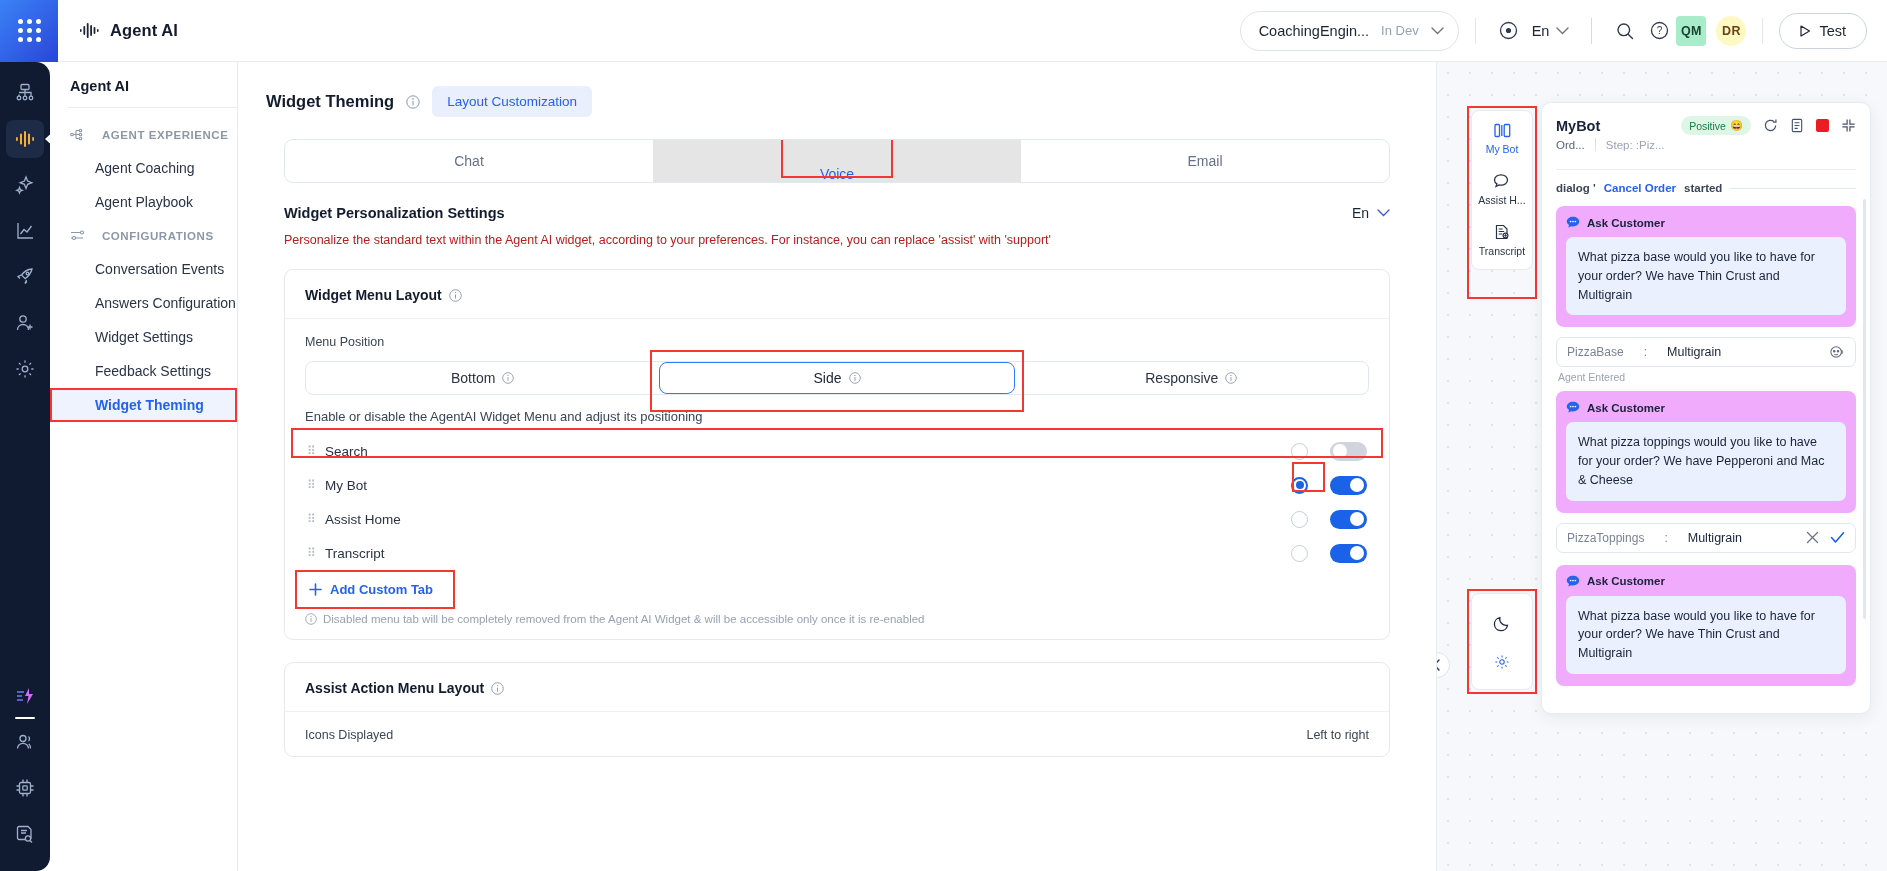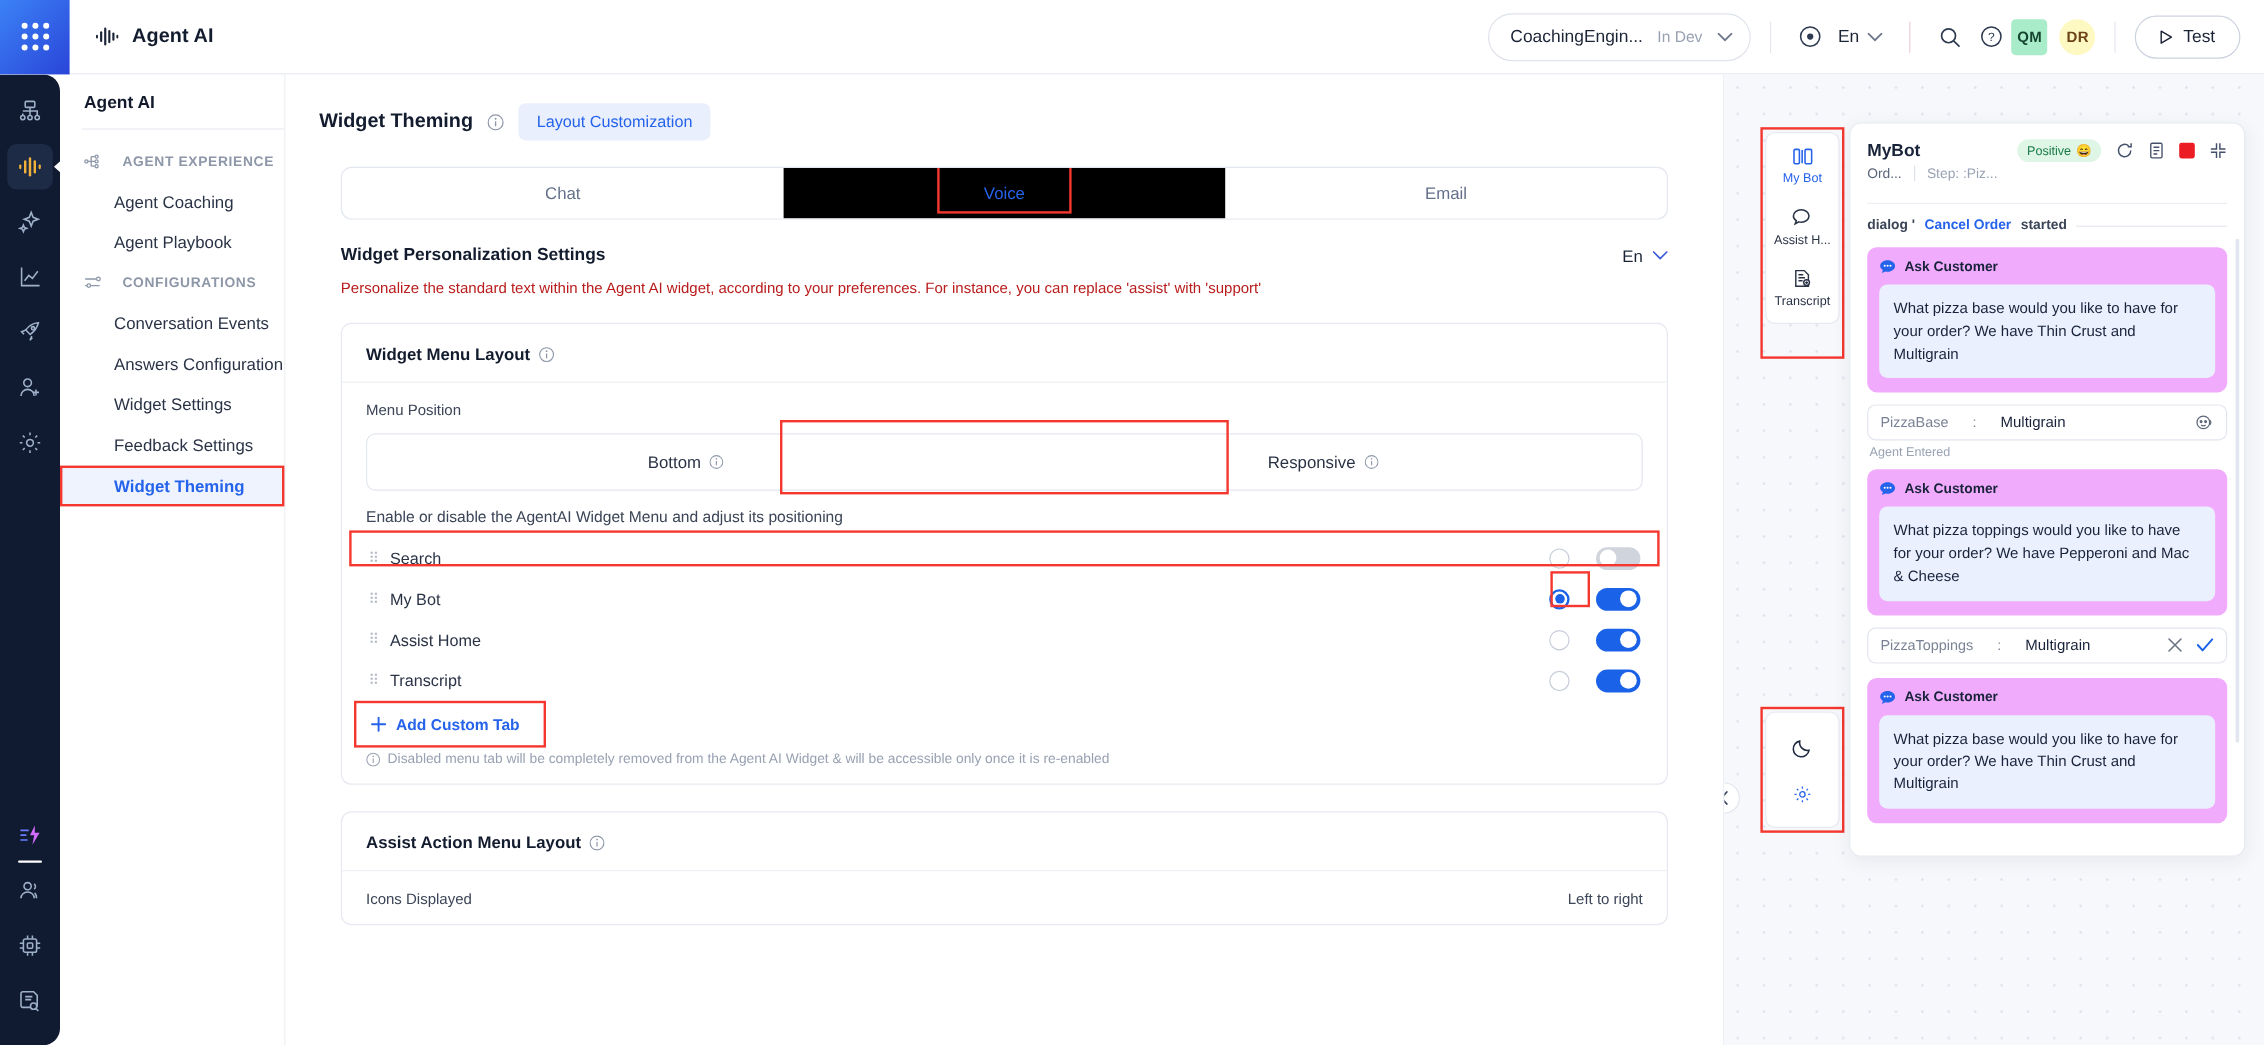--- a/index.html
+++ b/index.html
@@ -114,39 +114,39 @@
     padding: 8px 15px; cursor:pointer;
   }
   .seg-tabs {
     display:flex; border:1px solid #e3e7ef; border-radius:9px; overflow:hidden;
     margin: 0 22px 0 22px; height:44px; background:#fff;
   }
   .seg-tab {
     flex:1; display:flex;align-items:center;justify-content:center;
     font-size:14px; color:#64708a; cursor:pointer; position:relative;
   }
-  .seg-tab.active { background:#000000; color:#2563eb; }
+  .seg-tab.active { background:#e5e5e5; color:#2563eb;align-items:flex-end; }
   .seg-hl { position:absolute; left:calc(50% - 56px); top:-6px; width:112px; height:44px;
             border:2.5px solid #f4372f; pointer-events:none; }
 
   .sec-title { font-size:14.5px; font-weight:700; color:#131c2e; padding: 22px 0 0 22px; }
   .sec-row { display:flex; align-items:center; padding-right:22px;}
   .lang-sel { margin-left:auto; display:flex;align-items:center;gap:8px;cursor:pointer;
               font-size:14px;color:#1b2436; padding-top:22px;}
   .sec-desc { font-size:12.5px; color:#b91c1c; padding: 12px 0 0 22px; }
 
   .card {
     margin: 22px 22px 0 22px; border:1px solid #e6e9f0; border-radius:9px; background:#fff;
   }
   .card-head { font-size:14px;font-weight:700;color:#131c2e; display:flex;align-items:center;gap:7px;
                padding: 17px 20px 15px 20px; border-bottom:1px solid #eef0f5;}
   .card-body { padding: 16px 20px 14px 20px;}
   .lbl-sm { font-size:12.5px; color:#3b4557; margin-bottom:12px;}
   .pos-group {
-    display:flex; border:1px solid #e3e7ef; border-radius:8px; height:48px; position:relative;
+    display:flex; border:1px solid #e3e7ef; border-radius:8px; height:34px; position:relative;
     margin-bottom: 14px;
   }
   .pos-opt { flex:1; display:flex;align-items:center;justify-content:center;gap:7px;
              font-size:14px;color:#2a3346;cursor:pointer; }
   .pos-opt.sel { border:1.5px solid #2d7ff9; border-radius:8px; color:#1b2436; background:#fff;}
   .pos-hl { position:absolute; left:calc(33.33% - 10px); top:-12px; width:calc(33.33% + 20px);
             height:62px; border:2.5px solid #f4372f; pointer-events:none;}
   .hint { font-size:13px; color:#3b4557; margin: 2px 0 10px 0;}
 
   .tab-row { display:flex; align-items:center; height:34px; position:relative; padding: 0 2px; }
@@ -505,20 +505,30 @@
               <div class="pos-opt">
                 <span>Bottom</span>
                 <span>
                   <svg width="12" height="12" viewBox="0 0 14 14">
                       <circle cx="7" cy="7" r="6.2" stroke="#8d97a8" stroke-width="1" fill="none"></circle>
                       <path d="M7 6v4.2" stroke="#8d97a8" stroke-width="1.1"></path>
                       <circle cx="7" cy="3.9" r=".8" fill="#8d97a8"></circle>
                     </svg>
                 </span>
               </div>
+              <div class="pos-opt sel">
+                <span>Side</span>
+                <span>
+                  <svg width="12" height="12" viewBox="0 0 14 14">
+                      <circle cx="7" cy="7" r="6.2" stroke="#8d97a8" stroke-width="1" fill="none"></circle>
+                      <path d="M7 6v4.2" stroke="#8d97a8" stroke-width="1.1"></path>
+                      <circle cx="7" cy="3.9" r=".8" fill="#8d97a8"></circle>
+                    </svg>
+                </span>
+              </div>
               <div class="pos-opt">
                 <span>Responsive</span>
                 <span>
                   <svg width="12" height="12" viewBox="0 0 14 14">
                       <circle cx="7" cy="7" r="6.2" stroke="#8d97a8" stroke-width="1" fill="none"></circle>
                       <path d="M7 6v4.2" stroke="#8d97a8" stroke-width="1.1"></path>
                       <circle cx="7" cy="3.9" r=".8" fill="#8d97a8"></circle>
                     </svg>
                 </span>
               </div>

